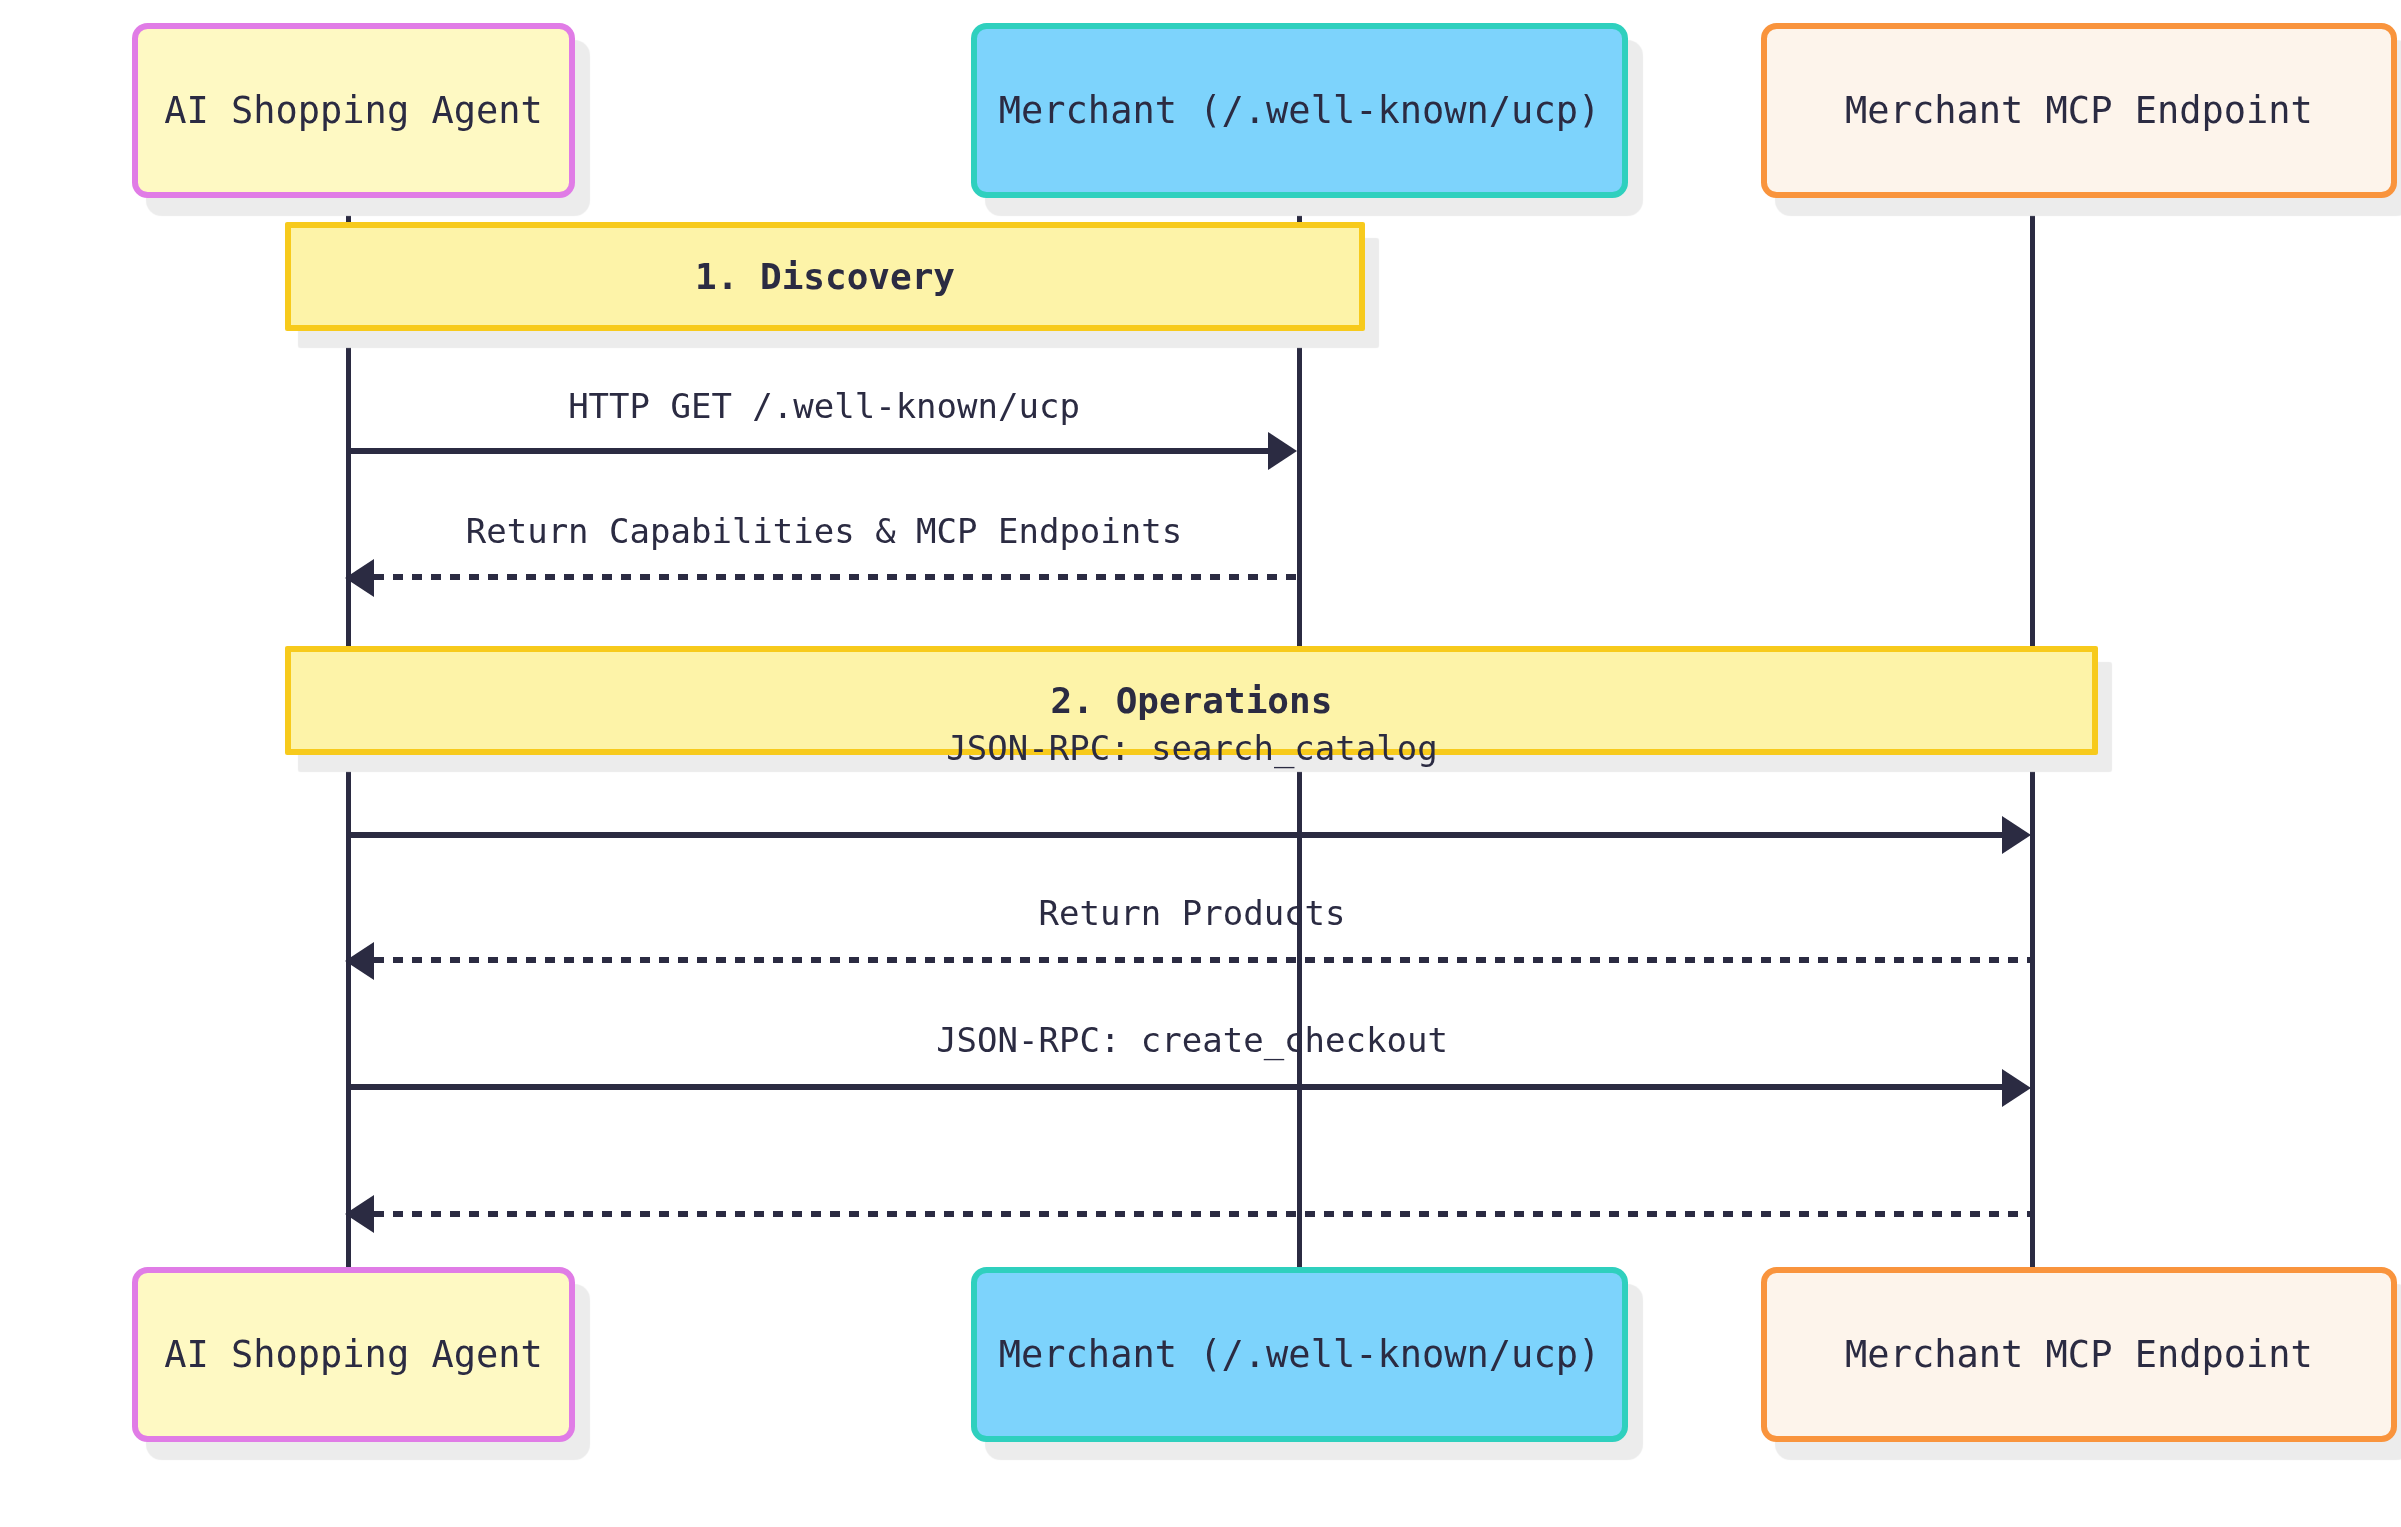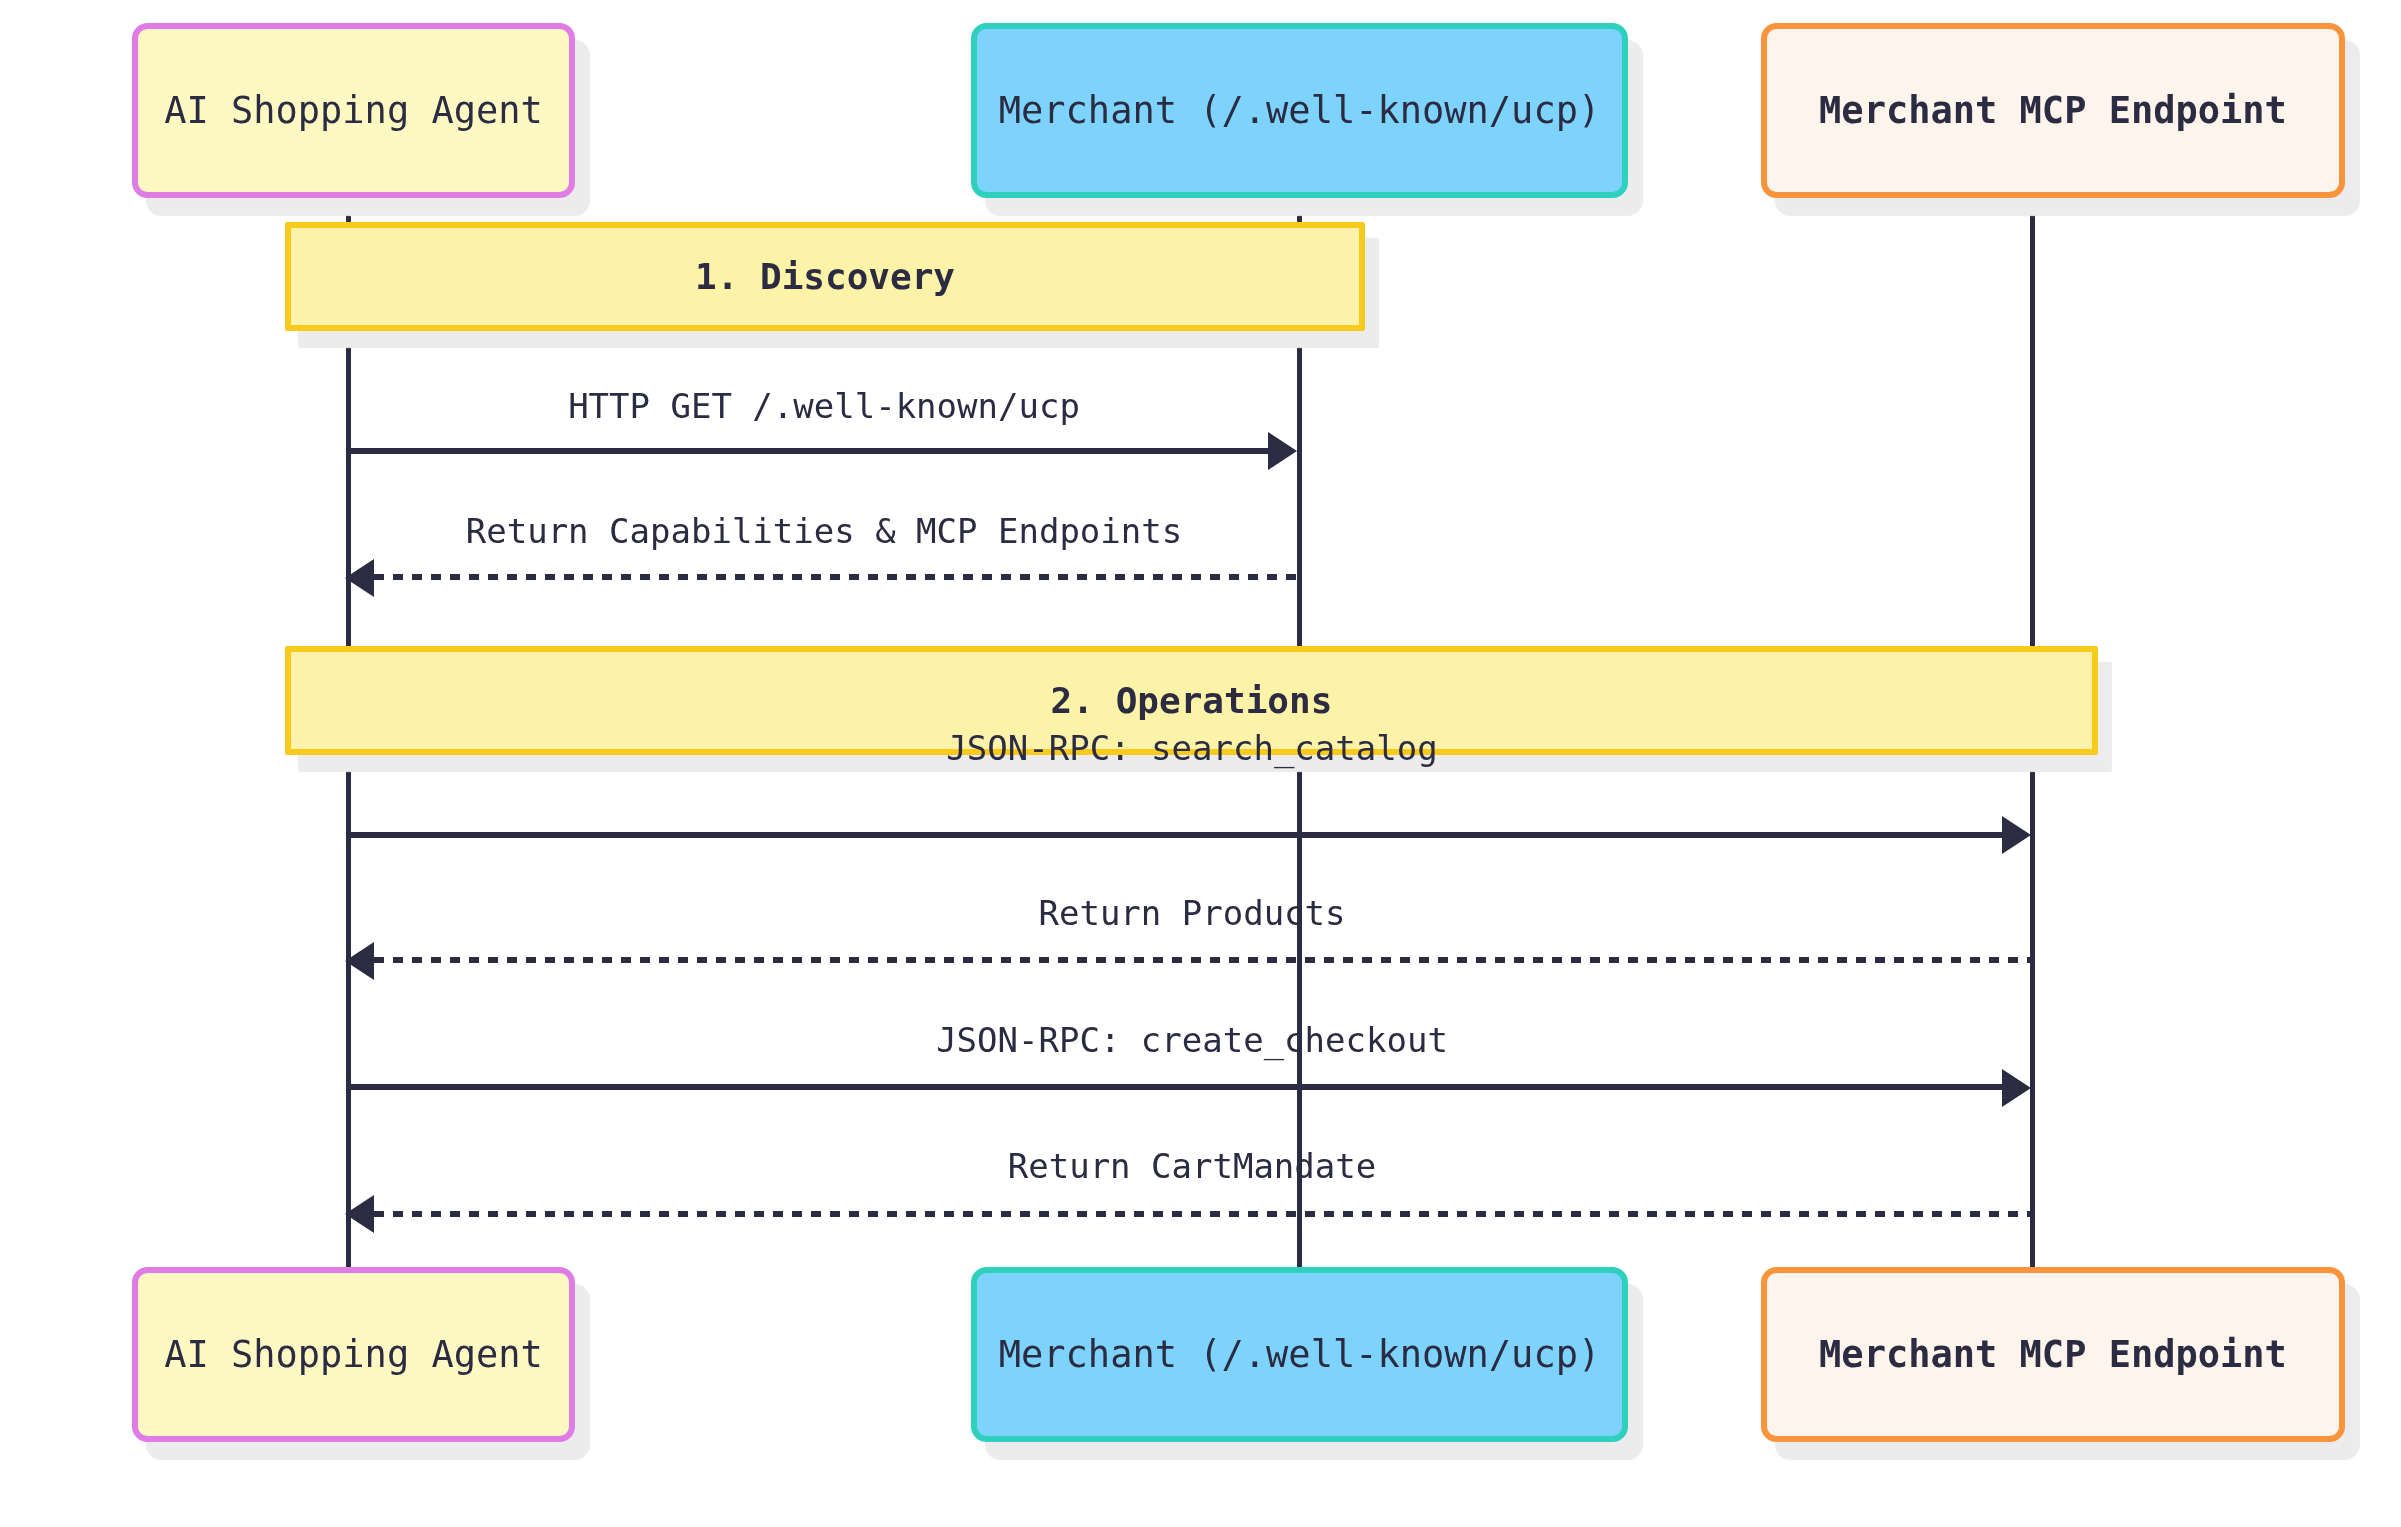--- a/index.html
+++ b/index.html
@@ -41,21 +41,21 @@
     align-items: center;
     justify-content: center;
     font-size: 37px;
     letter-spacing: 0px;
     box-shadow: 14.6px 17.7px 1px #ececec;
     z-index: 5;
     white-space: nowrap;
   }
   .actor.a1 { left: 132px;  width: 443px;  border-color: #e07ce6; background: #fef9c3; }
   .actor.a2 { left: 971px; width: 657px; border-color: #2fd0be; background: #7dd3fc; justify-content: center; }
-  .actor.a3 { left: 1761px; width: 584px; border-color: #f9943d; background: #fdf4eb; font-weight: bold; }
+  .actor.a3 { left: 1761px; width: 636px; border-color: #f9943d; background: #fdf4eb; }
   .actor.top    { top: 23.4px; }
   .actor.bottom { top: 1267px; }
 
   
   .band {
     position: absolute;
     box-sizing: border-box;
     height: 109px;
     border: 6.8px solid #f7ca1c;
     background: #fdf3a8;
@@ -164,21 +164,20 @@
   <div class="head right m3-head"></div>
 
   <div class="msg-label m4-label">Return Products</div>
   <div class="shaft dotted m4-shaft"></div>
   <div class="head left m4-head"></div>
 
   <div class="msg-label m5-label">JSON-RPC: create_checkout</div>
   <div class="shaft solid m5-shaft"></div>
   <div class="head right m5-head"></div>
 
-  <div class="msg-label m6-label">Return CartMandate</div>
   <div class="shaft dotted m6-shaft"></div>
   <div class="head left m6-head"></div>
 
   <div class="actor a1 bottom">
     <span>AI Shopping Agent</span>
   </div>
   <div class="actor a2 bottom">
     <span>Merchant (/.well-known/ucp)</span>
   </div>
   <div class="actor a3 bottom">

